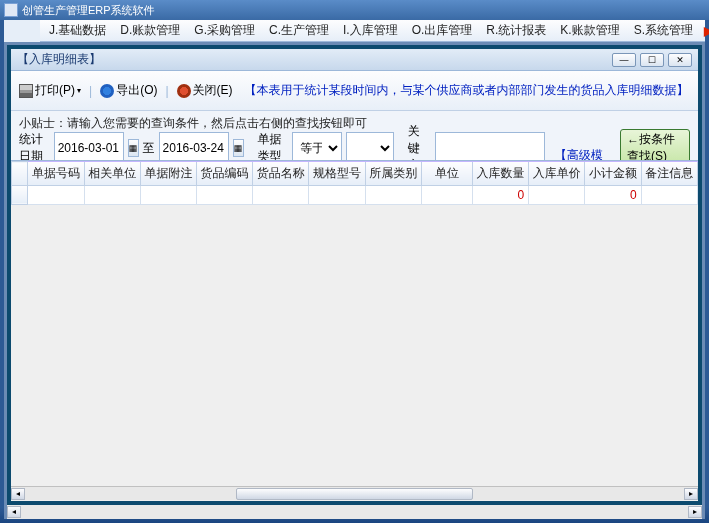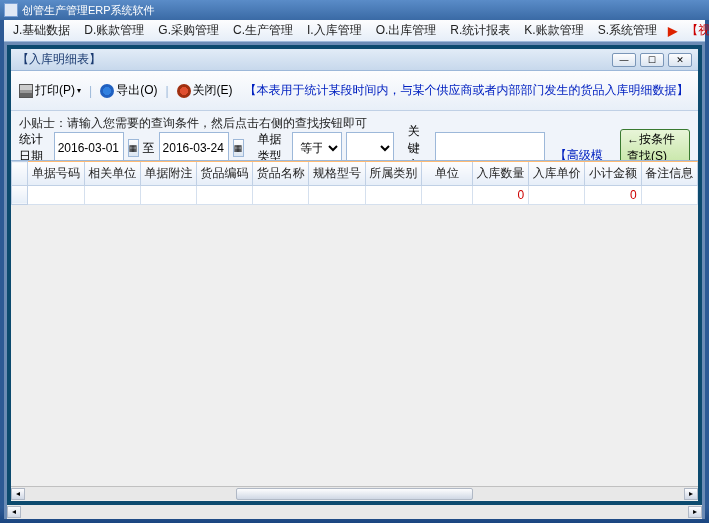--- a/index.html
+++ b/index.html
@@ -40,20 +40,21 @@
     
     .main-menu {
       height: 22px;
       background: linear-gradient(to bottom, #fdfdfe, #e6eef8);
       border-bottom: 1px solid #9db8d9;
       display: flex;
       align-items: center;
       padding: 0 4px;
       gap: 4px;
       white-space: nowrap;
+      margin-left: 36px;
     }
     .menu-item {
       padding: 2px 5px;
       font-size: 12px;
       color: #222;
       cursor: default;
     }
     .menu-item.highlight { color: #c00; }
     .menu-arrow { color: #d20; margin-left: 2px; font-weight: bold;}
 
@@ -163,21 +164,21 @@
     
     .table-wrap {
       flex: 1;
       background: #efefef;
       position: relative;
       overflow: hidden;
       border-top: 1px solid #9db8d9;
     }
     table.grid {
       border-collapse: collapse;
-      background: #fdba74;
+      background: #c4b5fd;
       width: 100%;
       table-layout: fixed;
     }
     .grid th {
       background: linear-gradient(to bottom, #fdfdfe, #e6eef8);
       border: 1px solid #c0d0e5;
       border-top: none;
       font-weight: normal;
       font-size: 12px;
       padding: 3px 2px;

